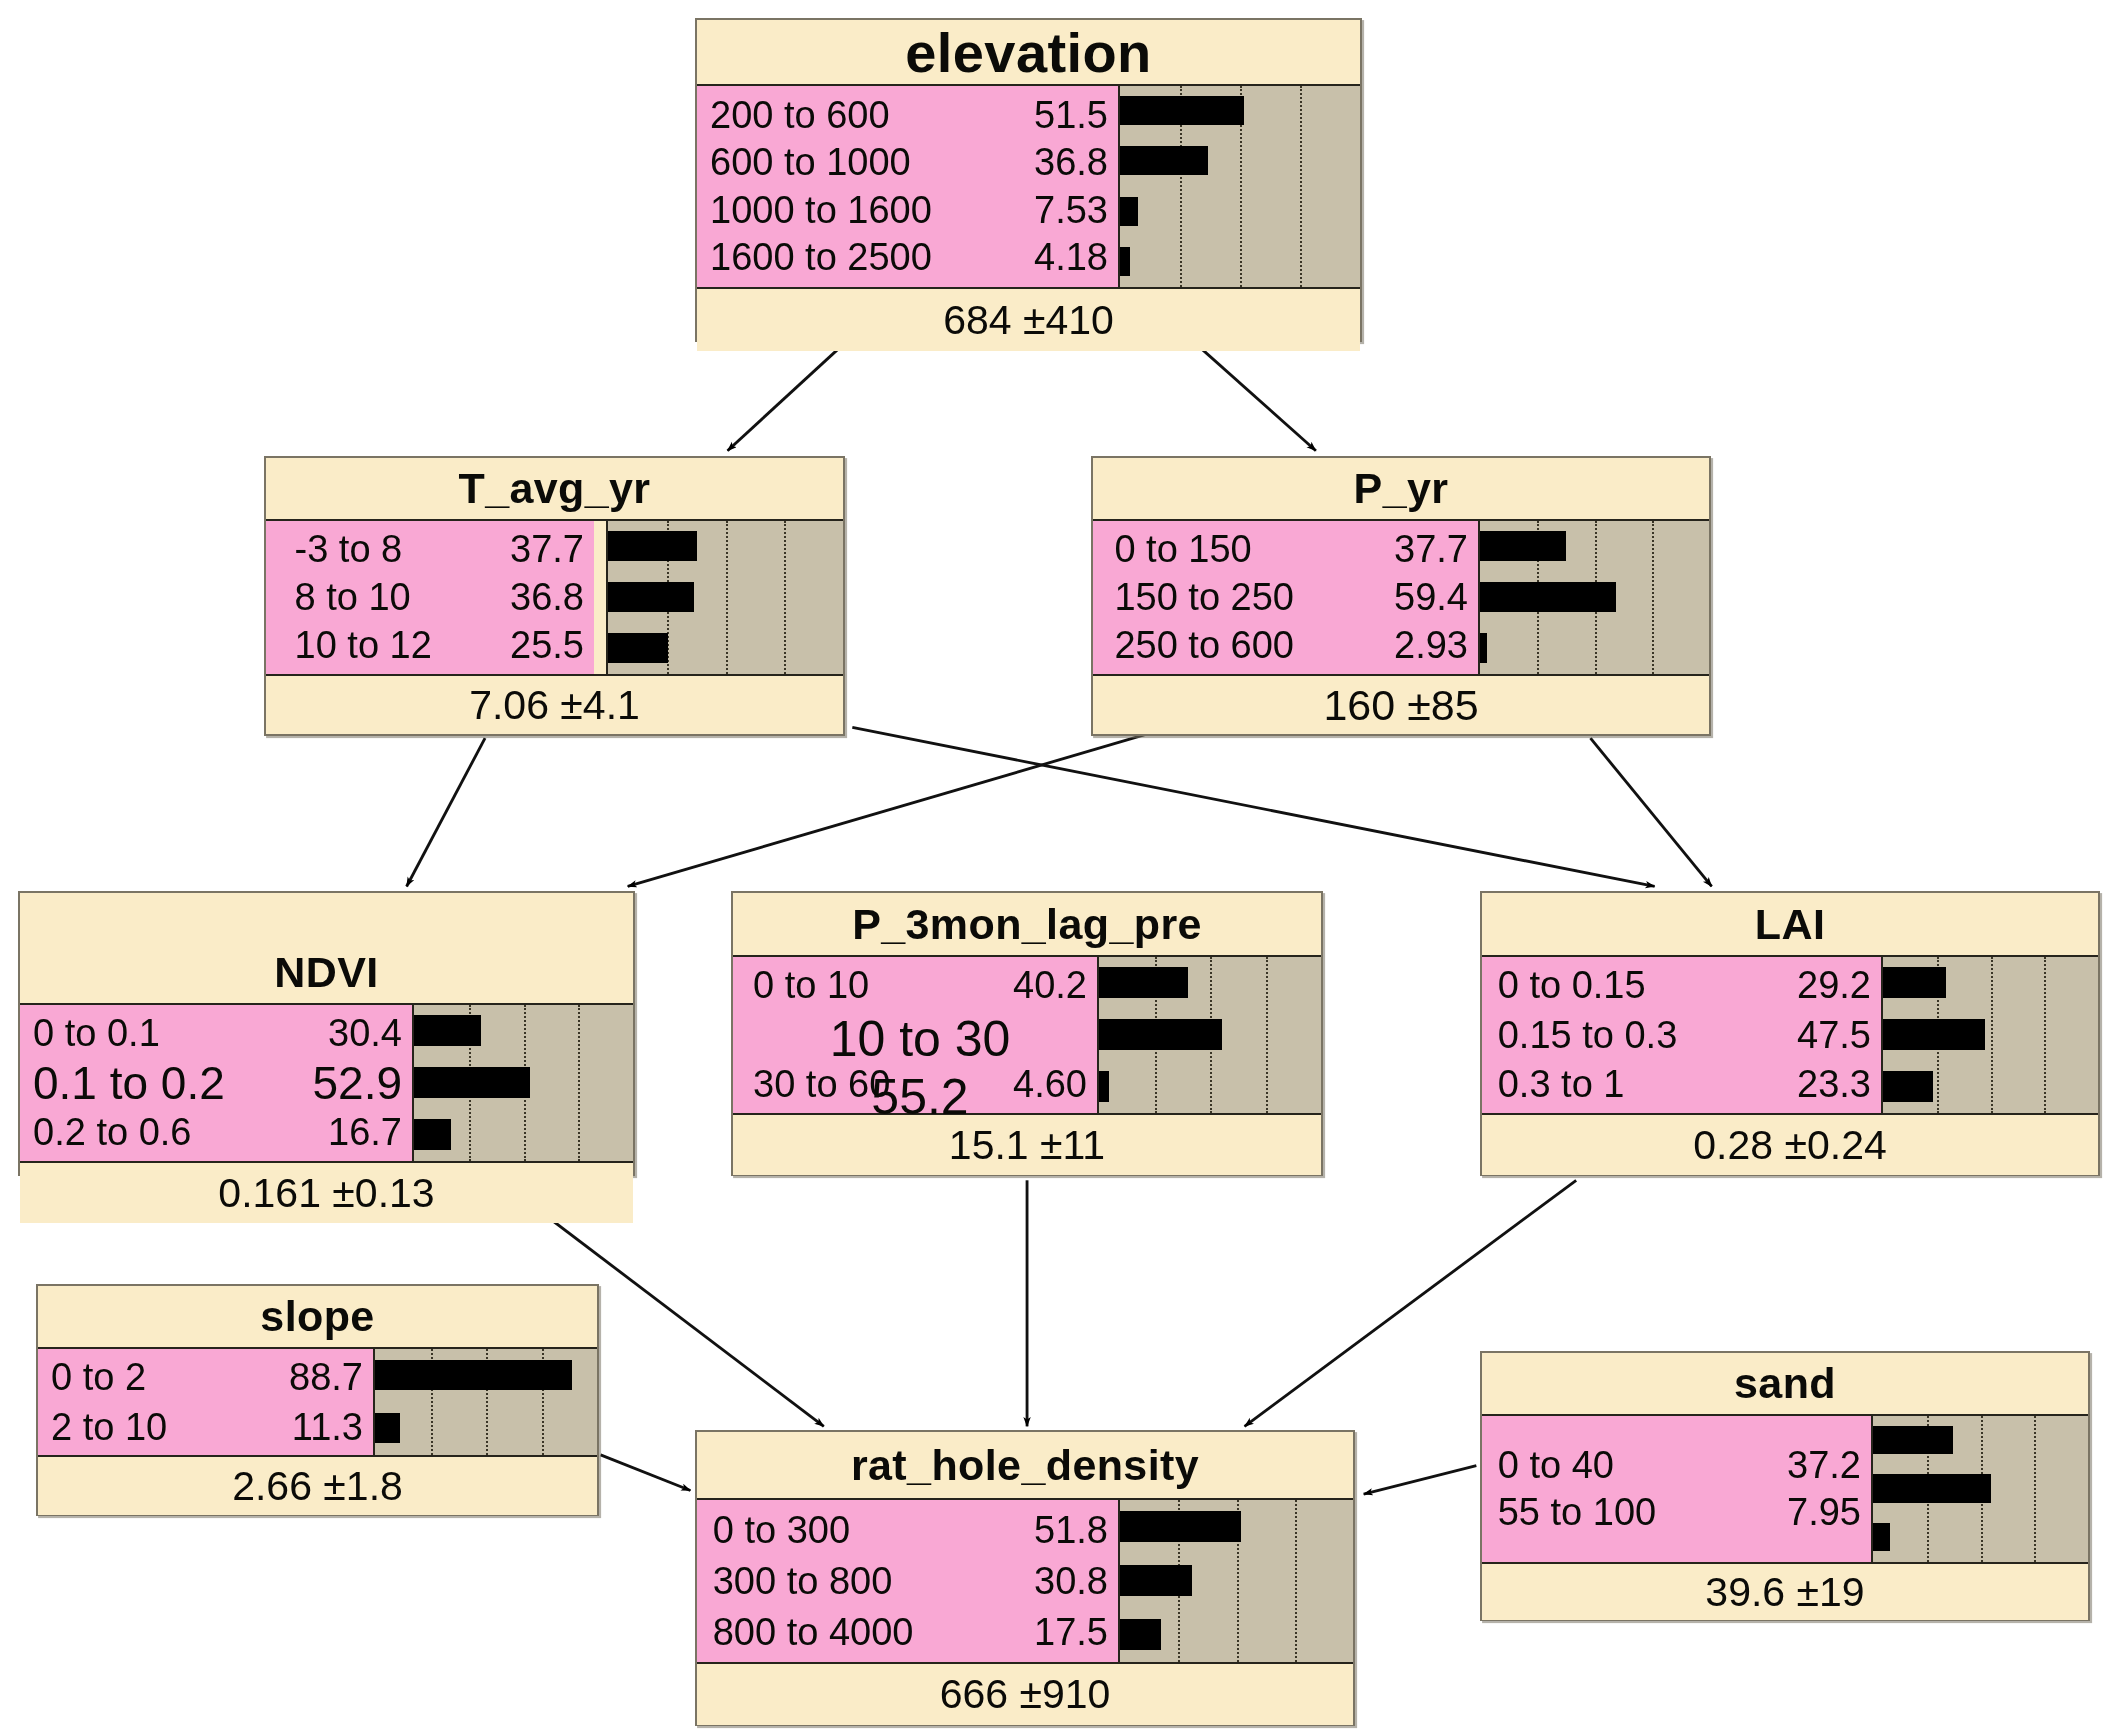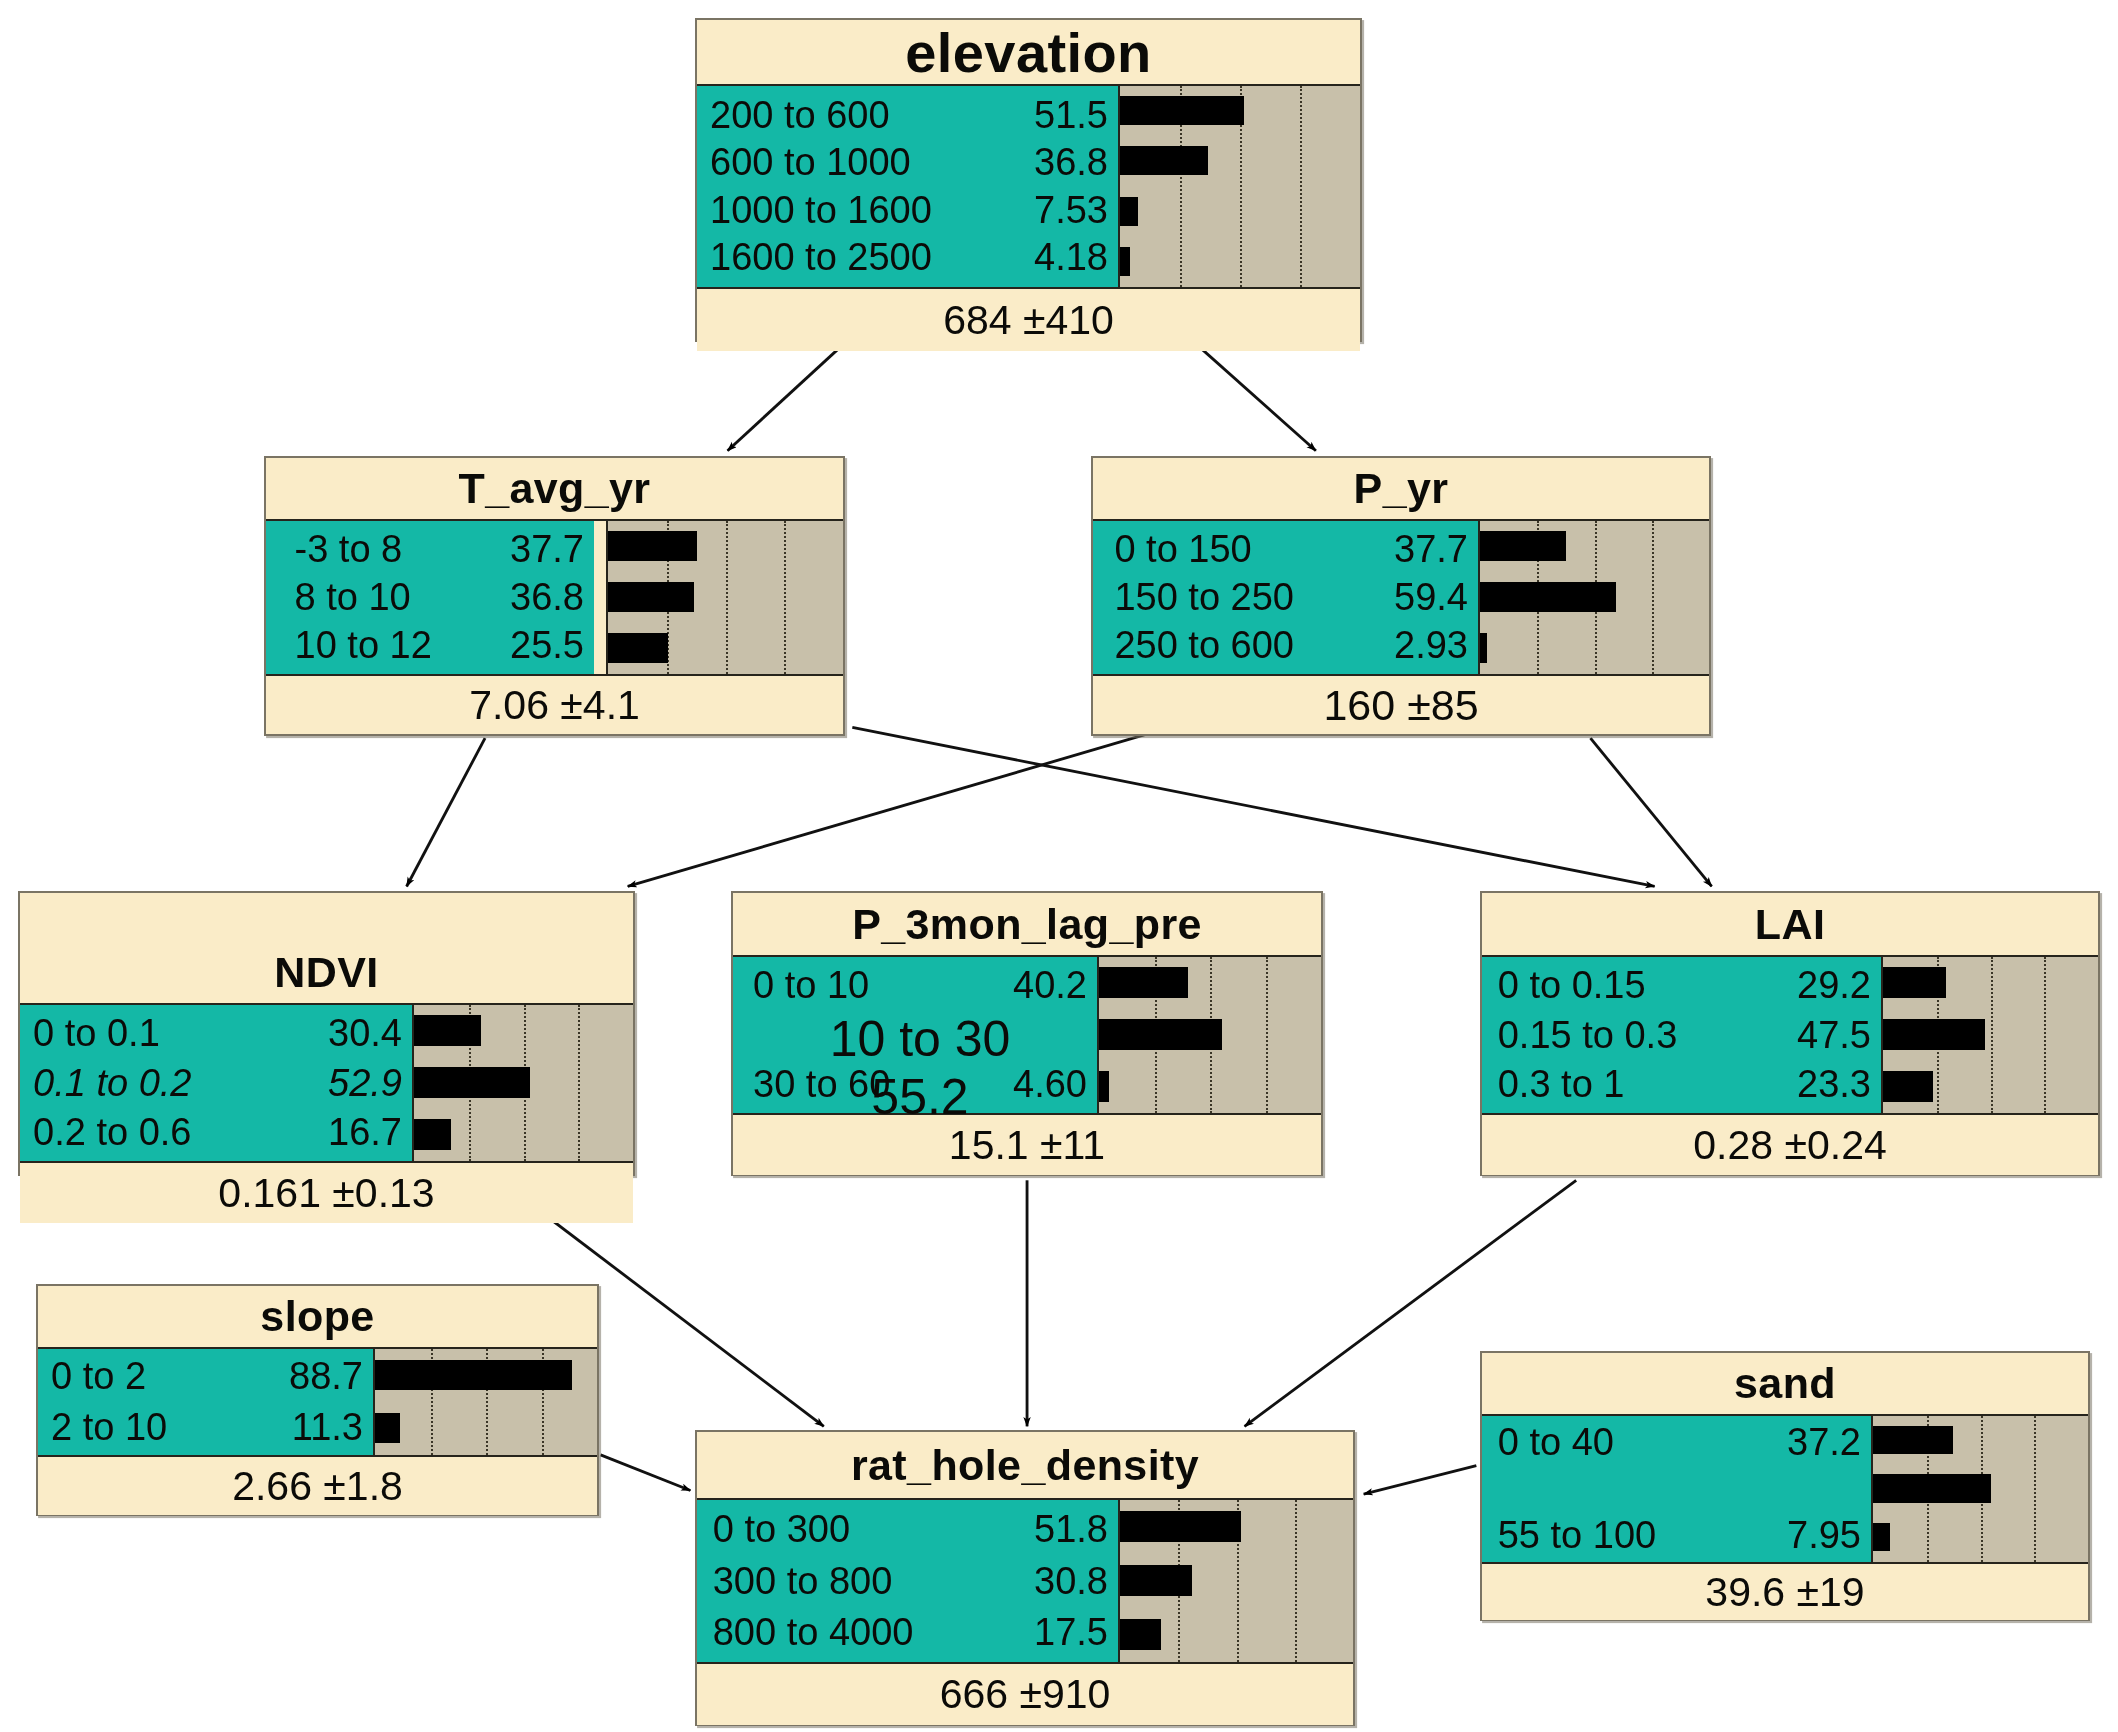--- a/index.html
+++ b/index.html
@@ -8,22 +8,22 @@
   #canvas{position:absolute;inset:0;}
   svg#edges{position:absolute;left:0;top:0;width:2119px;height:1733px;pointer-events:none;z-index:5;}
 
   .node{position:absolute;background:#faecc8;border:2.1px solid #7a7464;
         box-sizing:border-box;z-index:10;
         box-shadow:2.1px 2.1px 0 rgba(120,115,100,.55);}
   .node-title{height:0;display:flex;align-items:center;justify-content:center;
         border-bottom:2.9px solid #26241c;box-sizing:border-box;
         font-weight:bold;color:#0b0b08;letter-spacing:0.4px;}
   .node-body{display:flex;border-bottom:2.9px solid #26241c;box-sizing:border-box;position:relative;}
-  .labels{flex:0 0 auto;display:flex;flex-direction:column;justify-content:space-between;
-        box-sizing:border-box;background:#14b8a6;}
+  .labels{flex:0 0 auto;display:flex;flex-direction:column;justify-content:center;
+        box-sizing:border-box;background:#f9a8d4;}
   .row{display:flex;align-items:center;box-sizing:border-box;}
   .state{flex:1;white-space:nowrap;color:#0b0b08;}
   .val{text-align:right;white-space:nowrap;color:#0b0b08;}
   .bars{flex:1 1 auto;background:#c8c0aa;position:relative;box-sizing:border-box;
         border-left:2.9px solid #26241c;}
   .grid{position:absolute;top:0;bottom:0;width:0;
         border-left:2.1px dotted #3a3526;}
   .barrow{position:absolute;left:0;height:0;}
   .bar{height:100%;background:#000000;}
   .node-foot{display:flex;align-items:center;justify-content:center;
@@ -168,21 +168,21 @@
   </div>
 
   <div class="node" style="left:18px;top:891px;width:617px;height:285px;">
     <div class="node-title" style="height:64px;font-size:43px;margin-top:48px;">NDVI</div>
     <div class="node-body" style="height:158px;">
       <div class="labels" style="width:392px;padding:4.3px 10px 4.3px 13px;">
         <div class="row" style="height:50px;font-size:38px;">
           <span class="state">0 to 0.1</span>
           <span class="val">30.4</span>
         </div>
-        <div class="row" style="height:50px;font-size:38px;font-style:italic;">
+        <div class="row" style="height:50px;font-size:46px;">
           <span class="state">0.1 to 0.2</span>
           <span class="val">52.9</span>
         </div>
         <div class="row" style="height:50px;font-size:38px;">
           <span class="state">0.2 to 0.6</span>
           <span class="val">16.7</span>
         </div>
       </div>
       <div class="bars">
           <div class="grid" style="left: 25%;"></div>

